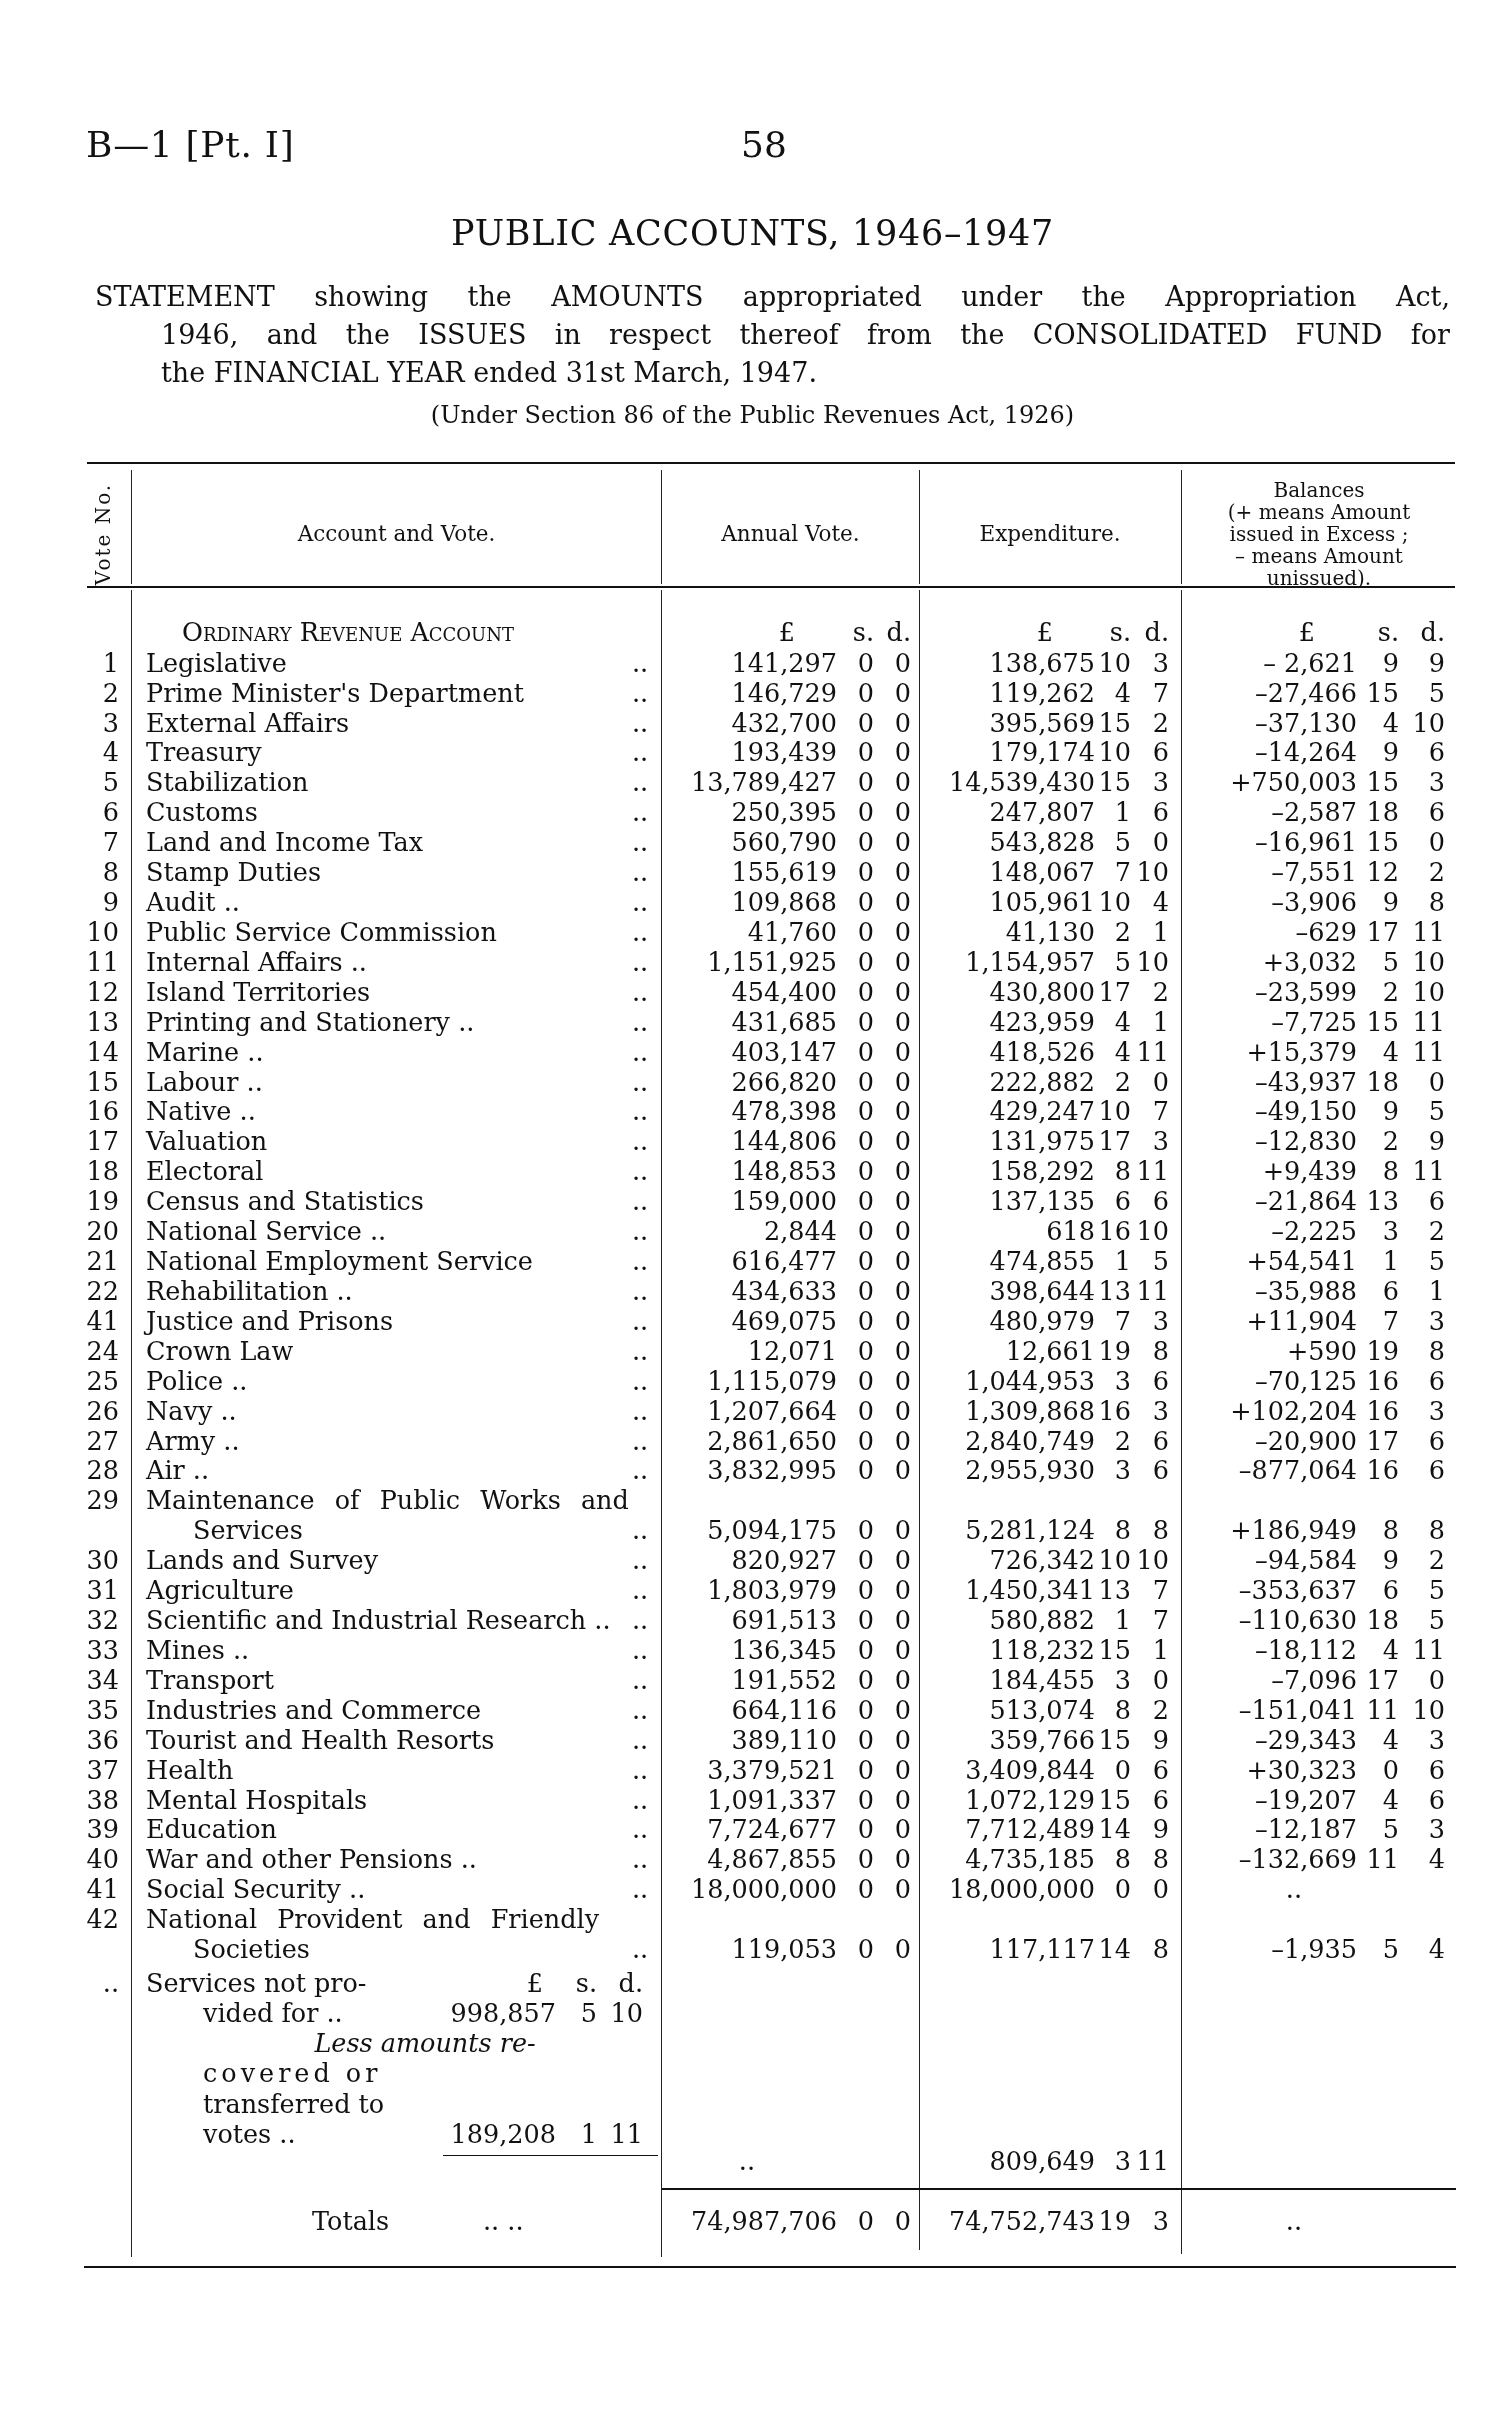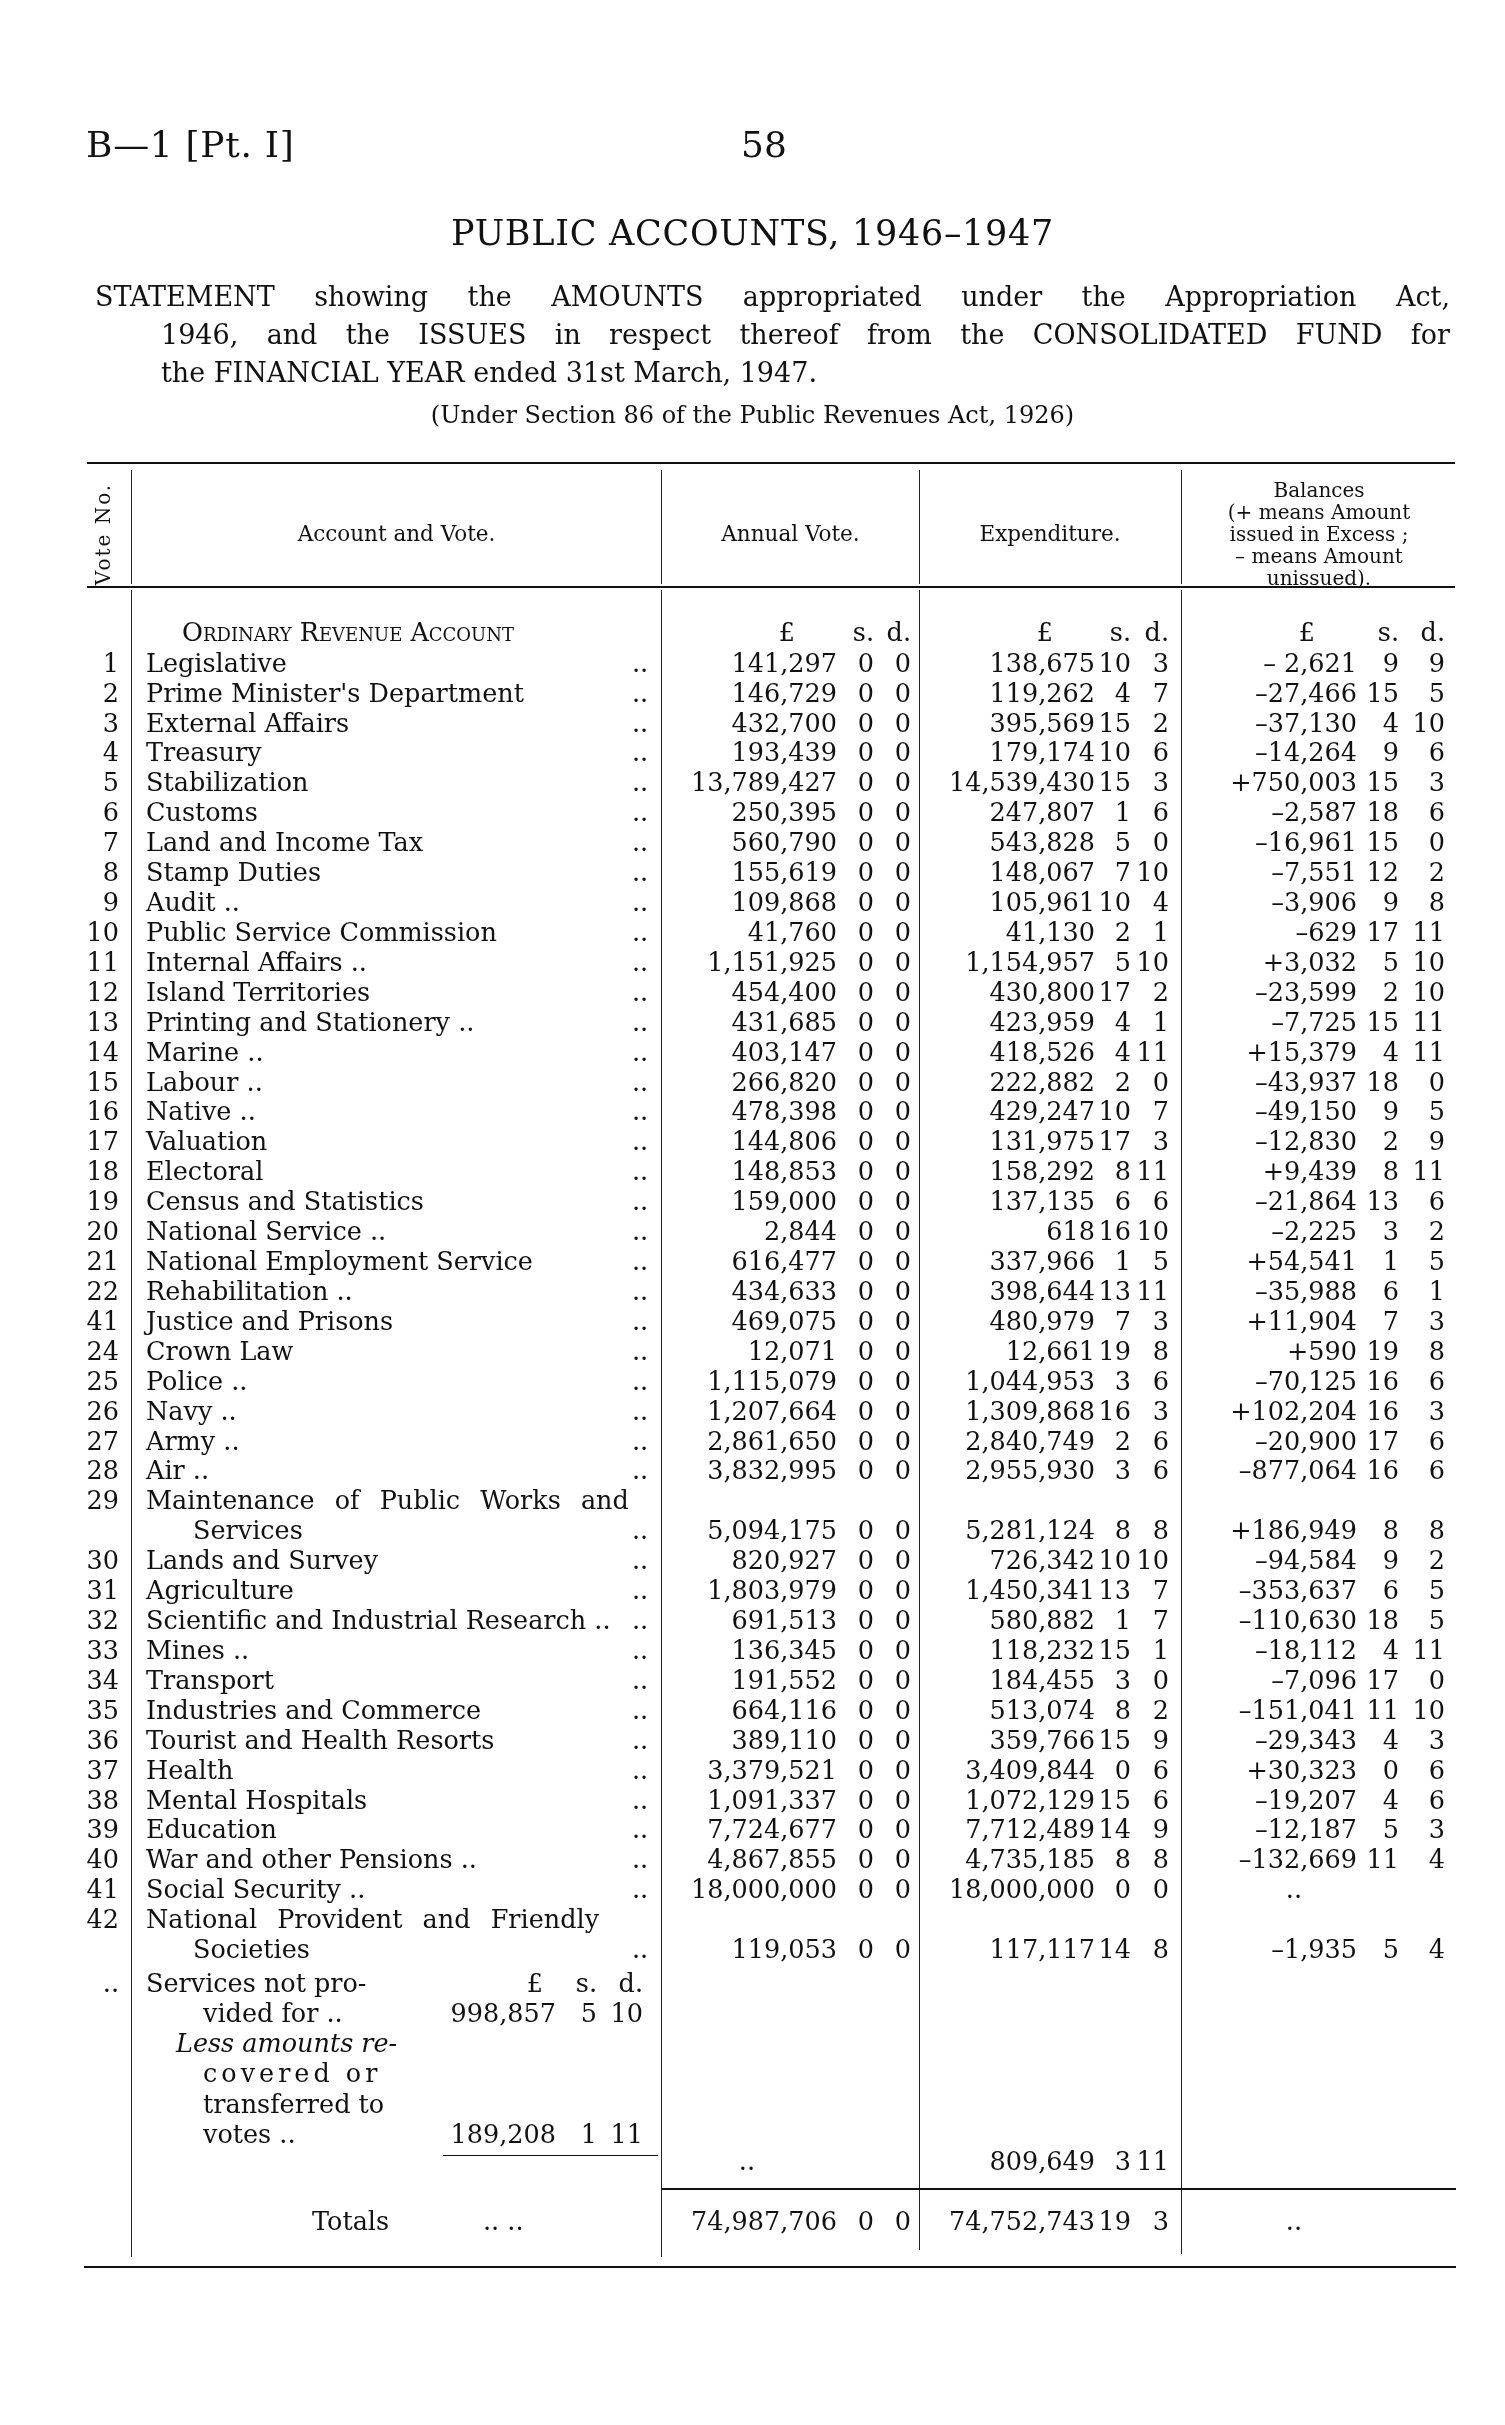--- a/index.html
+++ b/index.html
@@ -377,21 +377,21 @@
       <span class="num bl-s">3</span>
       <span class="num bl-d">2</span>
       <span class="dots" style="left:632px;">..</span>
     </div>
     <div class="row" style="top: 1247px;">
       <span class="vn">21</span>
       <span class="acct">National Employment Service</span>
       <span class="num av-l">616,477</span>
       <span class="num av-s">0</span>
       <span class="num av-d">0</span>
-      <span class="num ex-l">337,966</span>
+      <span class="num ex-l">474,855</span>
       <span class="num ex-s">1</span>
       <span class="num ex-d">5</span>
       <span class="num bl-l">+54,541</span>
       <span class="num bl-s">1</span>
       <span class="num bl-d">5</span>
       <span class="dots" style="left:632px;">..</span>
     </div>
     <div class="row" style="top: 1277px;">
       <span class="vn">22</span>
       <span class="acct">Rehabilitation ..</span>
@@ -702,21 +702,21 @@
     <span class="num sub-s">s.</span>
     <span class="num sub-d">d.</span>
   </div>
   <div class="row" style="top:1999px;">
     <span class="acct" style="left:203px;">vided for  ..</span>
     <span class="num sub-l">998,857</span>
     <span class="num sub-s">5</span>
     <span class="num sub-d">10</span>
   </div>
   <div class="row" style="top:2029px;">
-    <span class="acct italic" style="left:176px;">Less amounts re-</span>
+    <span class="acct italic" style="left:176px;text-align:center;">Less amounts re-</span>
   </div>
   <div class="row" style="top:2059px;">
     <span class="acct" style="left:203px; letter-spacing:4px;">covered or</span>
   </div>
   <div class="row" style="top:2090px;">
     <span class="acct" style="left:203px;">transferred to</span>
   </div>
   <div class="row" style="top:2120px;">
     <span class="acct" style="left:203px;">votes  ..</span>
     <span class="num sub-l">189,208</span>

